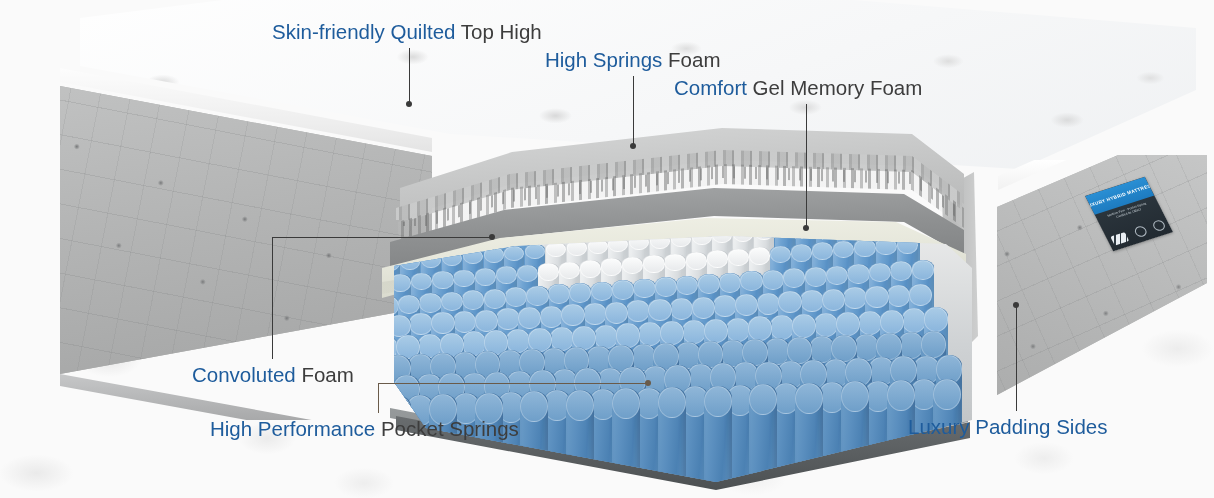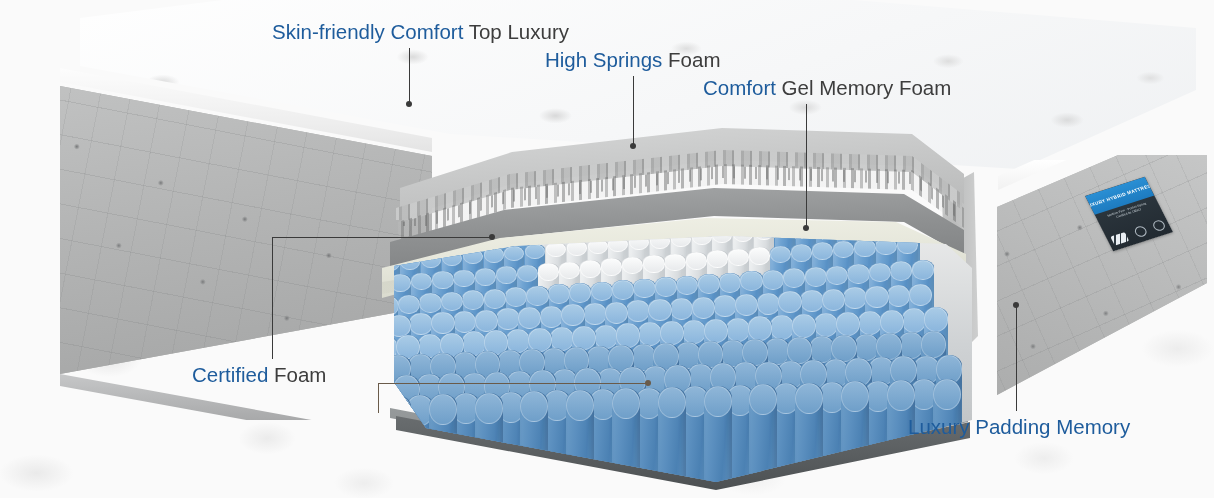--- a/index.html
+++ b/index.html
@@ -569,33 +569,36 @@
   <div class="dot" style="left:489px;top:234px;"></div>
 
   <div class="leader leader-v brown" style="left:378px;top:383px;height:30px;"></div>
   <div class="leader leader-h brown" style="left:378px;top:383px;width:271px;"></div>
   <div class="dot brown" style="left:645px;top:380px;"></div>
 
   <div class="leader leader-v" style="left:1016px;top:305px;height:106px;"></div>
   <div class="dot" style="left:1013px;top:302px;"></div>
 
   <div class="label" style="left:272px;top:20px;">
-    <span class="hl">Skin-friendly Comfort</span><span> Top Luxury</span>
+    <span class="hl">Skin-friendly Quilted</span><span> Top High</span>
   </div>
 
   <div class="label" style="left:545px;top:48px;">
     <span class="hl">High Springs</span><span> Foam</span>
   </div>
 
-  <div class="label" style="left:703px;top:76px;text-align:center;">
+  <div class="label" style="left:674px;top:76px;text-align:center;">
     <span class="hl">Comfort</span><span> Gel Memory Foam</span>
   </div>
 
   <div class="label" style="left:192px;top:363px;">
-    <span class="hl">Certified</span><span> Foam</span>
+    <span class="hl">Convoluted</span><span> Foam</span>
   </div>
 
+  <div class="label" style="left:210px;top:417px;">
+    <span class="hl">High Performance</span><span> Pocket Springs</span>
+  </div>
 
   <div class="label center" style="left:908px;top:415px;">
-    <span class="hl">Luxury Padding Memory</span>
+    <span class="hl">Luxury Padding Sides</span>
   </div>
 
 </div>
 
 </body></html>

